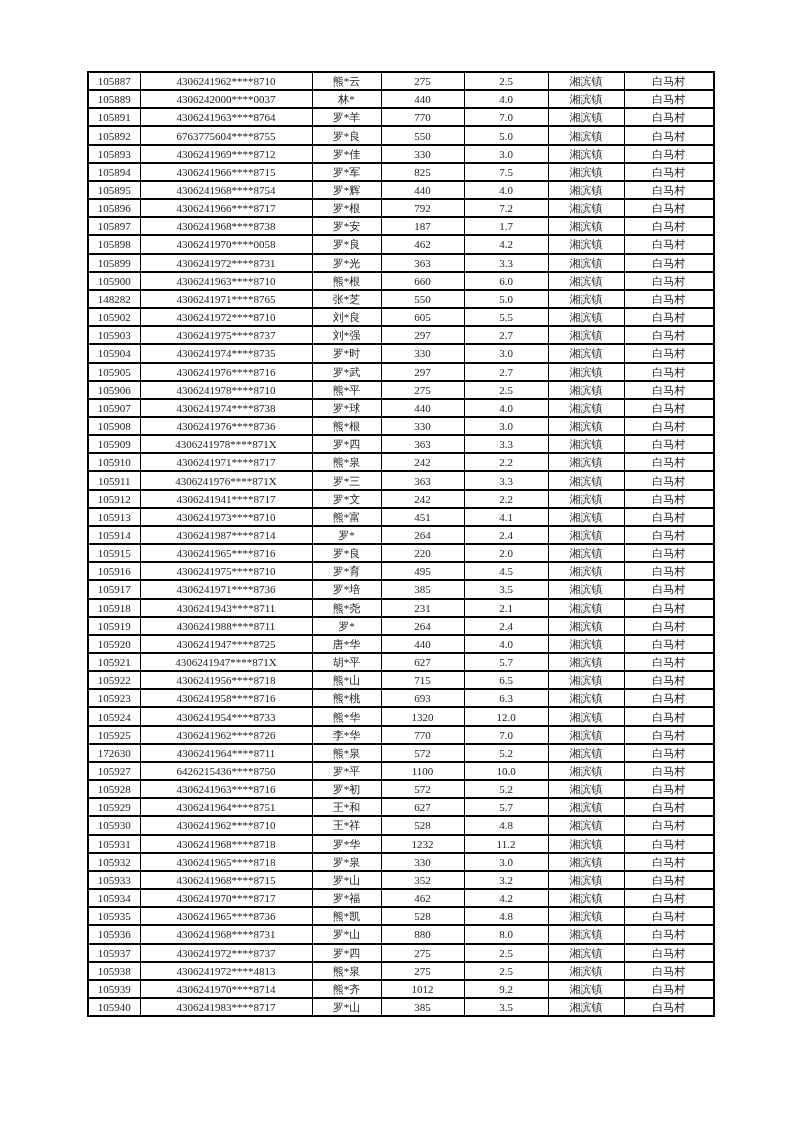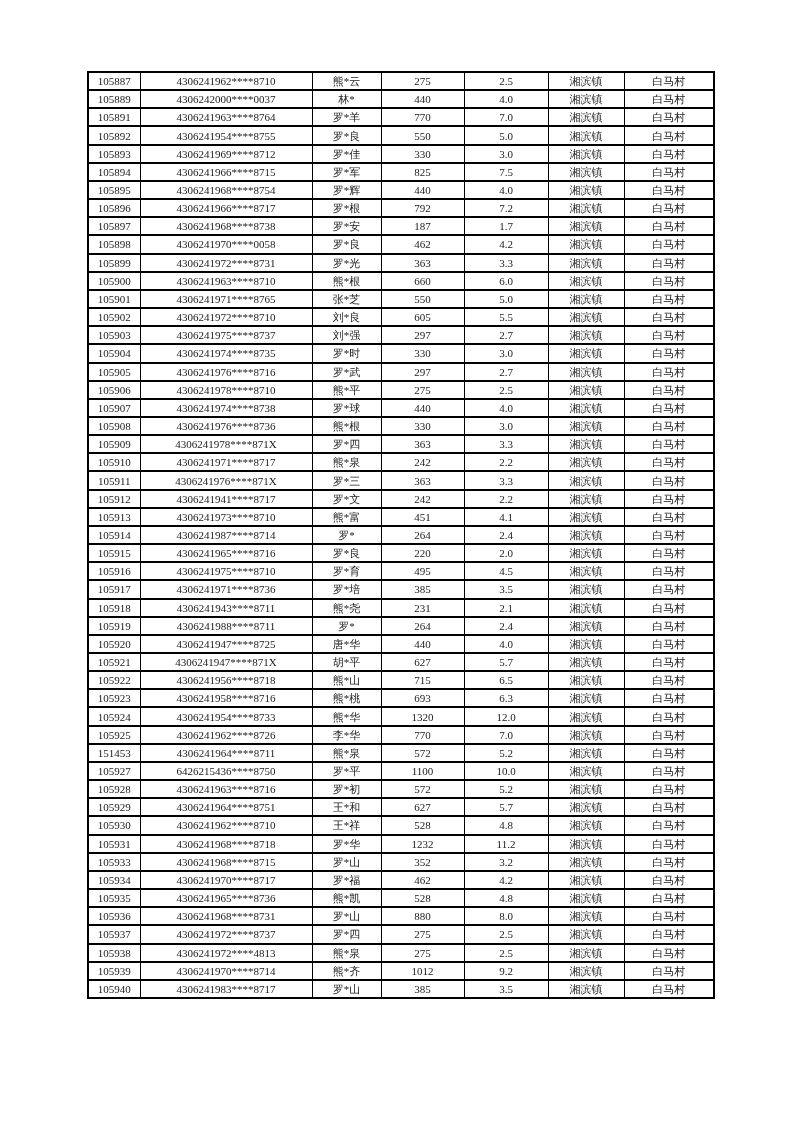--- a/index.html
+++ b/index.html
@@ -88,21 +88,21 @@
           <td>105891</td>
           <td>4306241963****8764</td>
           <td>罗*羊</td>
           <td>770</td>
           <td>7.0</td>
           <td>湘滨镇</td>
           <td>白马村</td>
         </tr>
         <tr>
           <td>105892</td>
-          <td>4306241954****8755</td>
+          <td>6763775604****8755</td>
           <td>罗*良</td>
           <td>550</td>
           <td>5.0</td>
           <td>湘滨镇</td>
           <td>白马村</td>
         </tr>
         <tr>
           <td>105893</td>
           <td>4306241969****8712</td>
           <td>罗*佳</td>
@@ -168,21 +168,21 @@
         <tr>
           <td>105900</td>
           <td>4306241963****8710</td>
           <td>熊*根</td>
           <td>660</td>
           <td>6.0</td>
           <td>湘滨镇</td>
           <td>白马村</td>
         </tr>
         <tr>
-          <td>105901</td>
+          <td>148282</td>
           <td>4306241971****8765</td>
           <td>张*芝</td>
           <td>550</td>
           <td>5.0</td>
           <td>湘滨镇</td>
           <td>白马村</td>
         </tr>
         <tr>
           <td>105902</td>
           <td>4306241972****8710</td>
@@ -393,21 +393,21 @@
         <tr>
           <td>105925</td>
           <td>4306241962****8726</td>
           <td>李*华</td>
           <td>770</td>
           <td>7.0</td>
           <td>湘滨镇</td>
           <td>白马村</td>
         </tr>
         <tr>
-          <td>151453</td>
+          <td>172630</td>
           <td>4306241964****8711</td>
           <td>熊*泉</td>
           <td>572</td>
           <td>5.2</td>
           <td>湘滨镇</td>
           <td>白马村</td>
         </tr>
         <tr>
           <td>105927</td>
           <td>6426215436****8750</td>
@@ -447,20 +447,29 @@
         <tr>
           <td>105931</td>
           <td>4306241968****8718</td>
           <td>罗*华</td>
           <td>1232</td>
           <td>11.2</td>
           <td>湘滨镇</td>
           <td>白马村</td>
         </tr>
         <tr>
+          <td>105932</td>
+          <td>4306241965****8718</td>
+          <td>罗*泉</td>
+          <td>330</td>
+          <td>3.0</td>
+          <td>湘滨镇</td>
+          <td>白马村</td>
+        </tr>
+        <tr>
           <td>105933</td>
           <td>4306241968****8715</td>
           <td>罗*山</td>
           <td>352</td>
           <td>3.2</td>
           <td>湘滨镇</td>
           <td>白马村</td>
         </tr>
         <tr>
           <td>105934</td>

